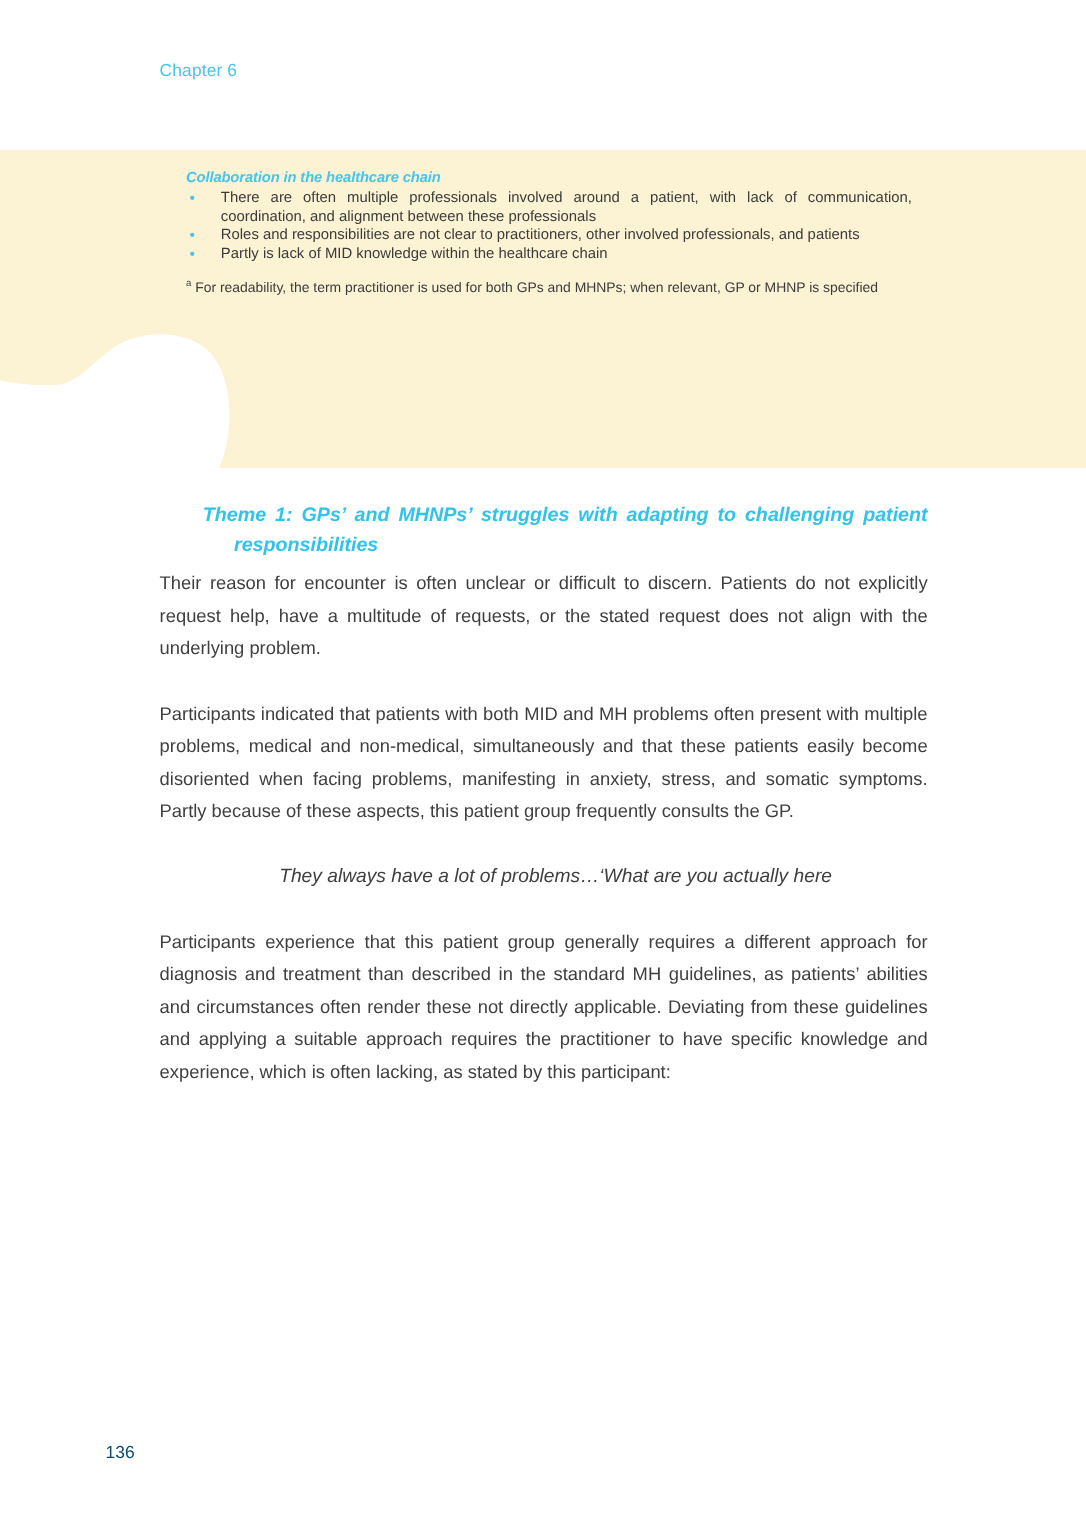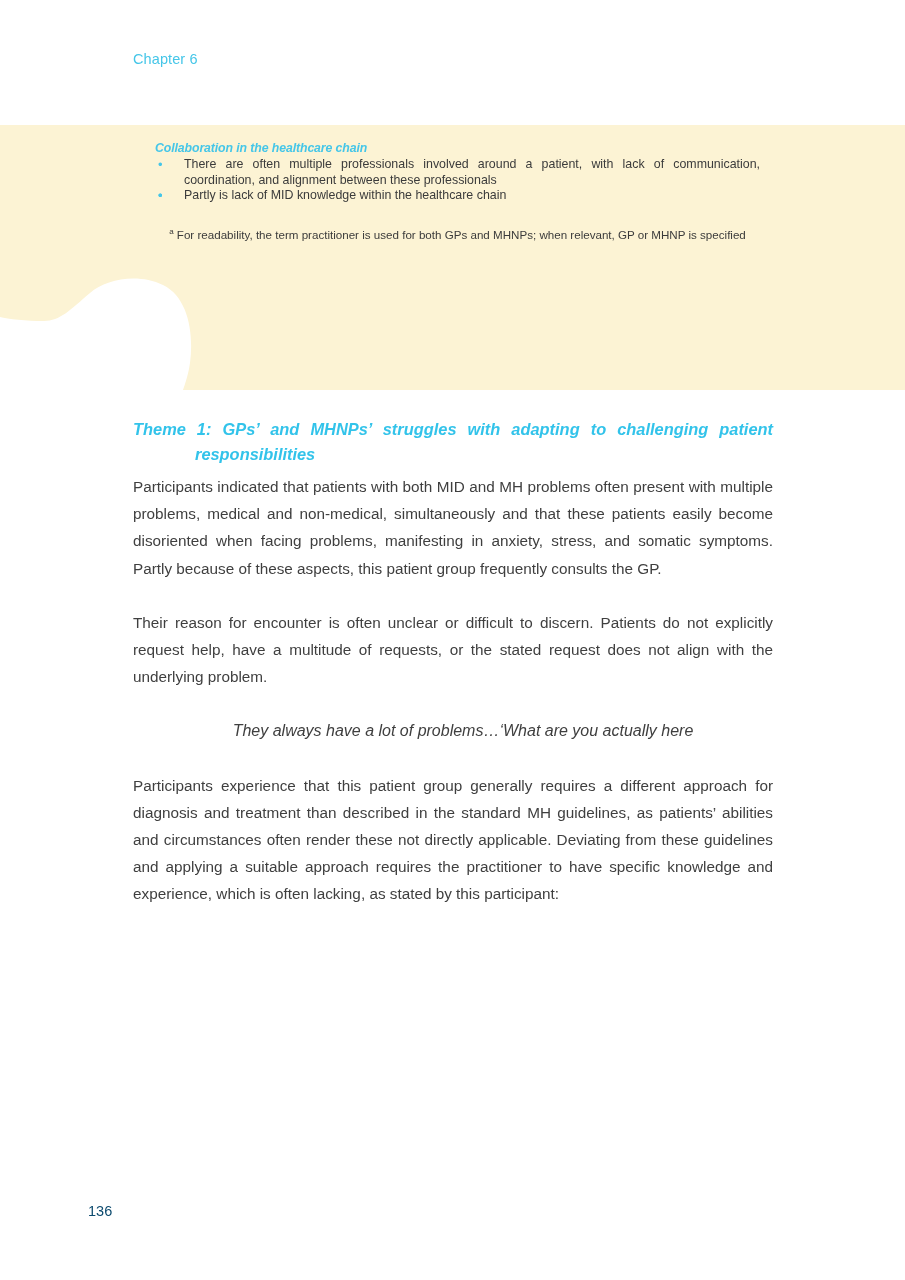--- a/index.html
+++ b/index.html
@@ -75,25 +75,25 @@
   ul.callout-list li .bullet-mark {
     position: absolute;
     left: 3px;
     top: 0px;
     color: #45c6e8;
     font-size: 13px;
     line-height: 15.6px;
   }
 
   .callout-foot {
-    margin-top: 23px;
+    margin-top: 13px;
     color: #3b3b3b;
     font-size: 11.6px;
     line-height: 15.4px;
-    text-align: center;
+    text-align: left;
   }
   .callout-foot sup {
     font-size: 8px;
     vertical-align: super;
     line-height: 0;
   }
 
   
   .main-col {
     position: absolute;
@@ -114,20 +114,21 @@
   .theme-heading .line2 {
     display: block;
     text-align: left;
     padding-left: 62px;
     text-align-last: left;
   }
   .theme-heading .line1 {
     display: block;
     text-align: justify;
     text-align-last: justify;
+    margin-left: 36px;
   }
 
   p.body-par {
     color: #3f3f3f;
     font-size: 15.3px;
     line-height: 27.2px;
     text-align: justify;
     text-align-last: left;
     margin: 0 0 27px 0;
   }
@@ -176,20 +177,21 @@
   <div class="callout-inner">
     <div class="callout-title">Collaboration in the healthcare chain</div>
 
     <ul class="callout-list">
       <li>
         <span class="bullet-mark">•</span>
         <span>There are often multiple professionals involved around a patient, with lack of communication, coordination, and alignment between these professionals</span>
       </li>
       <li>
         <span class="bullet-mark">•</span>
+        <span>Roles and responsibilities are not clear to practitioners, other involved professionals, and patients</span>
       </li>
       <li>
         <span class="bullet-mark">•</span>
         <span>Partly is lack of MID knowledge within the healthcare chain</span>
       </li>
     </ul>
 
     <div class="callout-foot">
       <sup>a</sup>
       <span>For readability, the term practitioner is used for both GPs and MHNPs; when relevant, GP or MHNP is specified</span>
@@ -197,23 +199,23 @@
   </div>
 </div>
 
 <div class="main-col">
 
   <h2 class="theme-heading">
     <span class="line1">Theme 1: GPs’ and MHNPs’ struggles with adapting to challenging patient</span>
     <span class="line2">responsibilities</span>
   </h2>
 
+  <p class="body-par">Their reason for encounter is often unclear or difficult to discern. Patients do not explicitly request help, have a multitude of requests, or the stated request does not align with the underlying problem.</p>
+
   <p class="body-par">Participants indicated that patients with both MID and MH problems often present with multiple problems, medical and non-medical, simultaneously and that these patients easily become disoriented when facing problems, manifesting in anxiety, stress, and somatic symptoms. Partly because of these aspects, this patient group frequently consults the GP.</p>
-
-  <p class="body-par">Their reason for encounter is often unclear or difficult to discern. Patients do not explicitly request help, have a multitude of requests, or the stated request does not align with the underlying problem.</p>
 
   <blockquote class="quote-block">
     <span class="qline">They always have a lot of problems…‘What are you actually here</span>
   </blockquote>
 
 
   <p class="body-par last">Participants experience that this patient group generally requires a different approach for diagnosis and treatment than described in the standard MH guidelines, as patients’ abilities and circumstances often render these not directly applicable. Deviating from these guidelines and applying a suitable approach requires the practitioner to have specific knowledge and experience, which is often lacking, as stated by this participant:</p>
 </div>
 
 <div class="folio">136</div>

